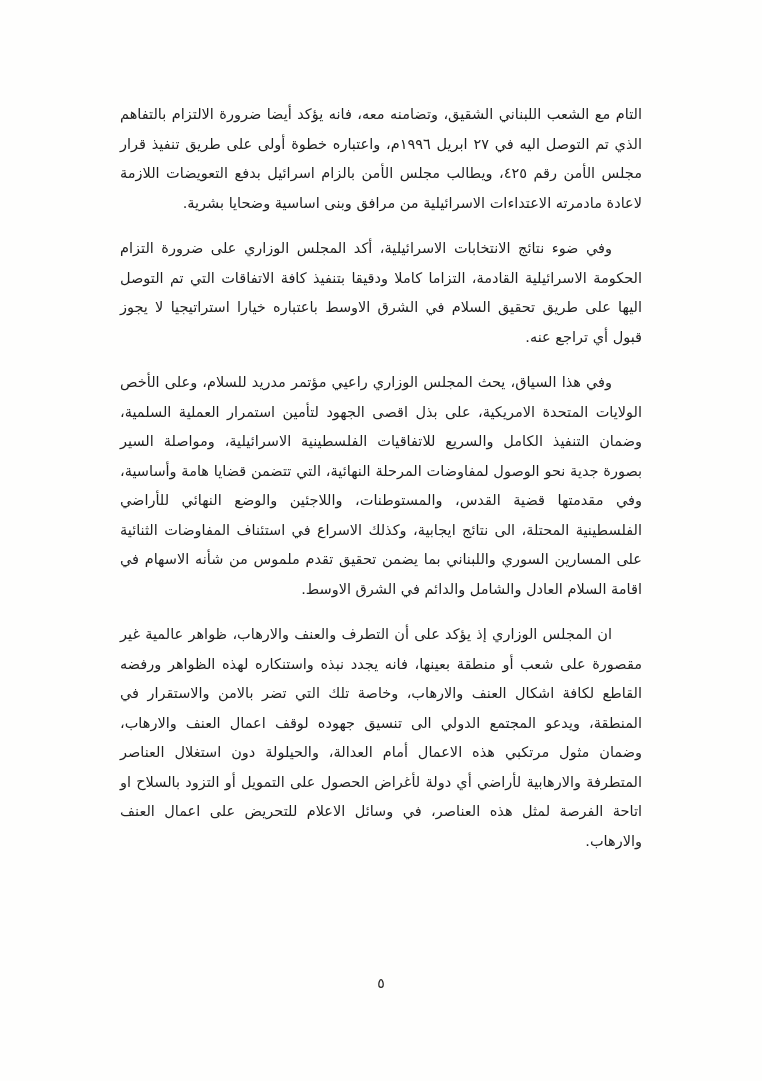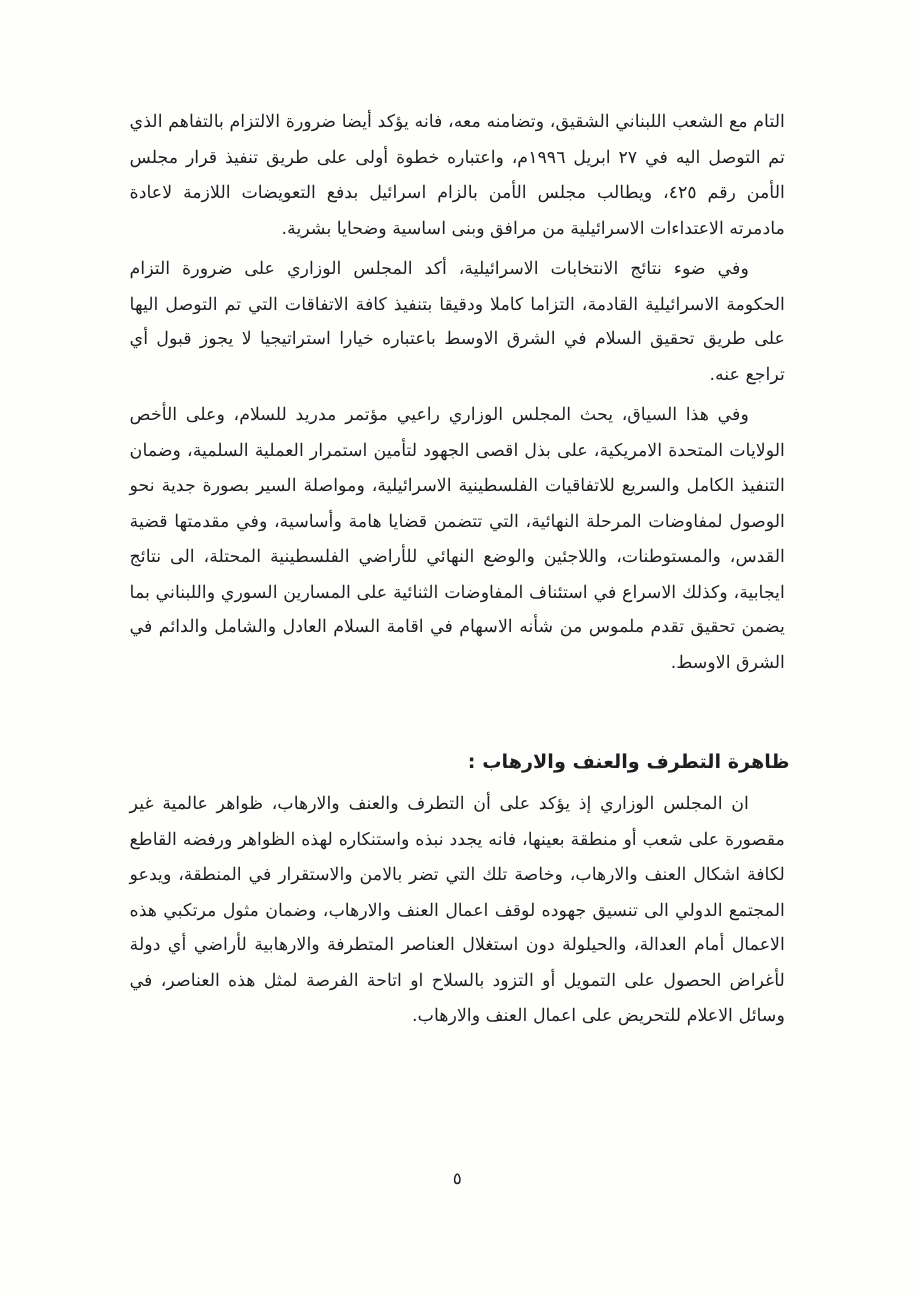--- a/index.html
+++ b/index.html
@@ -23,21 +23,21 @@
     right: 104px;
     width: 554px;
     direction: rtl;
     unicode-bidi: embed;
     text-align: justify;
     font-size: 14.5px;
     line-height: 29.5px;
     letter-spacing: 0.1px;
   }
   p.para {
-    margin: 4px;
+    margin: 16px;
     padding: 0;
   }
   p.para.indent {
     text-indent: 30px;
   }
   h2.section-heading {
     font-size: 16px;
     font-weight: bold;
     margin: 52px 0 6px 0;
     padding: 0;
@@ -61,21 +61,20 @@
 <div class="page">
 
   <div class="body-text">
 
     <p class="para">التام مع الشعب اللبناني الشقيق، وتضامنه معه، فانه يؤكد أيضا ضرورة الالتزام بالتفاهم الذي تم التوصل اليه في ٢٧ ابريل ١٩٩٦م، واعتباره خطوة أولى على طريق تنفيذ قرار مجلس الأمن رقم ٤٢٥، ويطالب مجلس الأمن بالزام اسرائيل بدفع التعويضات اللازمة لاعادة مادمرته الاعتداءات الاسرائيلية من مرافق وبنى اساسية وضحايا بشرية.</p>
 
     <p class="para indent">وفي ضوء نتائج الانتخابات الاسرائيلية، أكد المجلس الوزاري على ضرورة التزام الحكومة الاسرائيلية القادمة، التزاما كاملا ودقيقا بتنفيذ كافة الاتفاقات التي تم التوصل اليها على طريق تحقيق السلام في الشرق الاوسط باعتباره خيارا استراتيجيا لا يجوز قبول أي تراجع عنه.</p>
 
     <p class="para indent">وفي هذا السياق، يحث المجلس الوزاري راعيي مؤتمر مدريد للسلام، وعلى الأخص الولايات المتحدة الامريكية، على بذل اقصى الجهود لتأمين استمرار العملية السلمية، وضمان التنفيذ الكامل والسريع للاتفاقيات الفلسطينية الاسرائيلية، ومواصلة السير بصورة جدية نحو الوصول لمفاوضات المرحلة النهائية، التي تتضمن قضايا هامة وأساسية، وفي مقدمتها قضية القدس، والمستوطنات، واللاجئين والوضع النهائي للأراضي الفلسطينية المحتلة، الى نتائج ايجابية، وكذلك الاسراع في استئناف المفاوضات الثنائية على المسارين السوري واللبناني بما يضمن تحقيق تقدم ملموس من شأنه الاسهام في اقامة السلام العادل والشامل والدائم في الشرق الاوسط.</p>
 
-    <h2 class="section-heading">ظاهرة التطرف والعنف والارهاب :</h2>
 
     <p class="para indent">ان المجلس الوزاري إذ يؤكد على أن التطرف والعنف والارهاب، ظواهر عالمية غير مقصورة على شعب أو منطقة بعينها، فانه يجدد نبذه واستنكاره لهذه الظواهر ورفضه القاطع لكافة اشكال العنف والارهاب، وخاصة تلك التي تضر بالامن والاستقرار في المنطقة، ويدعو المجتمع الدولي الى تنسيق جهوده لوقف اعمال العنف والارهاب، وضمان مثول مرتكبي هذه الاعمال أمام العدالة، والحيلولة دون استغلال العناصر المتطرفة والارهابية لأراضي أي دولة لأغراض الحصول على التمويل أو التزود بالسلاح او اتاحة الفرصة لمثل هذه العناصر، في وسائل الاعلام للتحريض على اعمال العنف والارهاب.</p>
 
   </div>
 
   <div class="page-number">٥</div>
 
 </div>
 
 </body></html>

